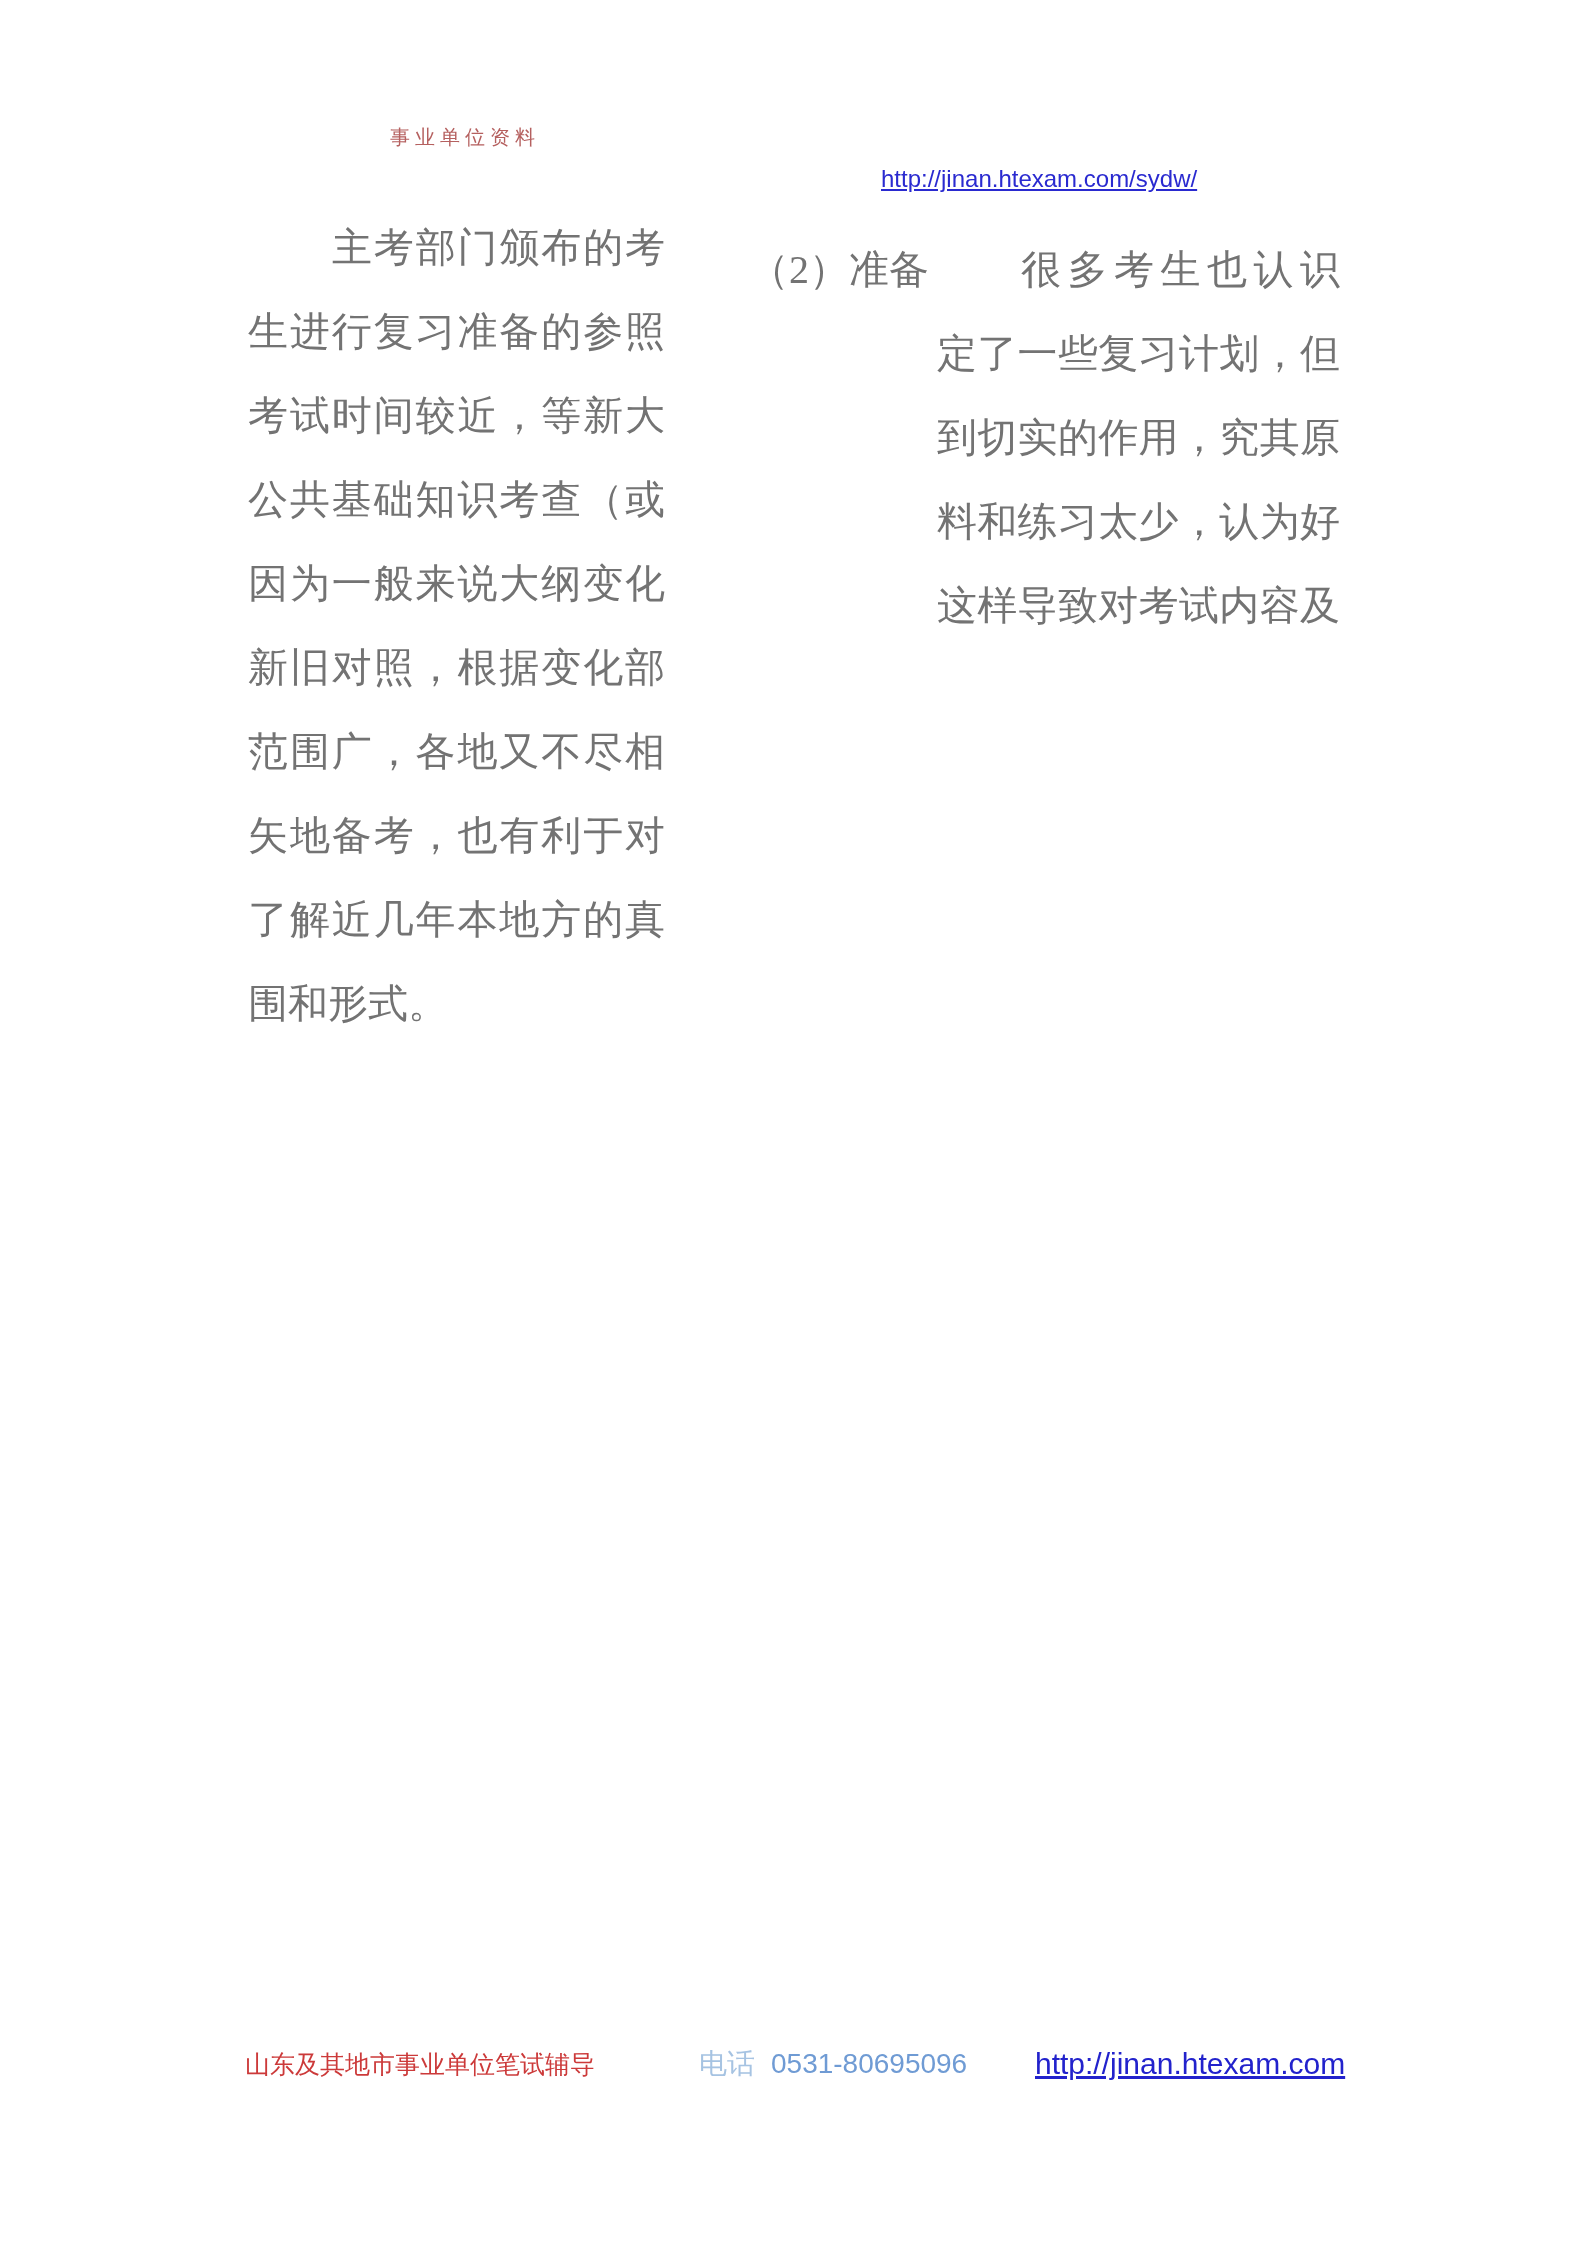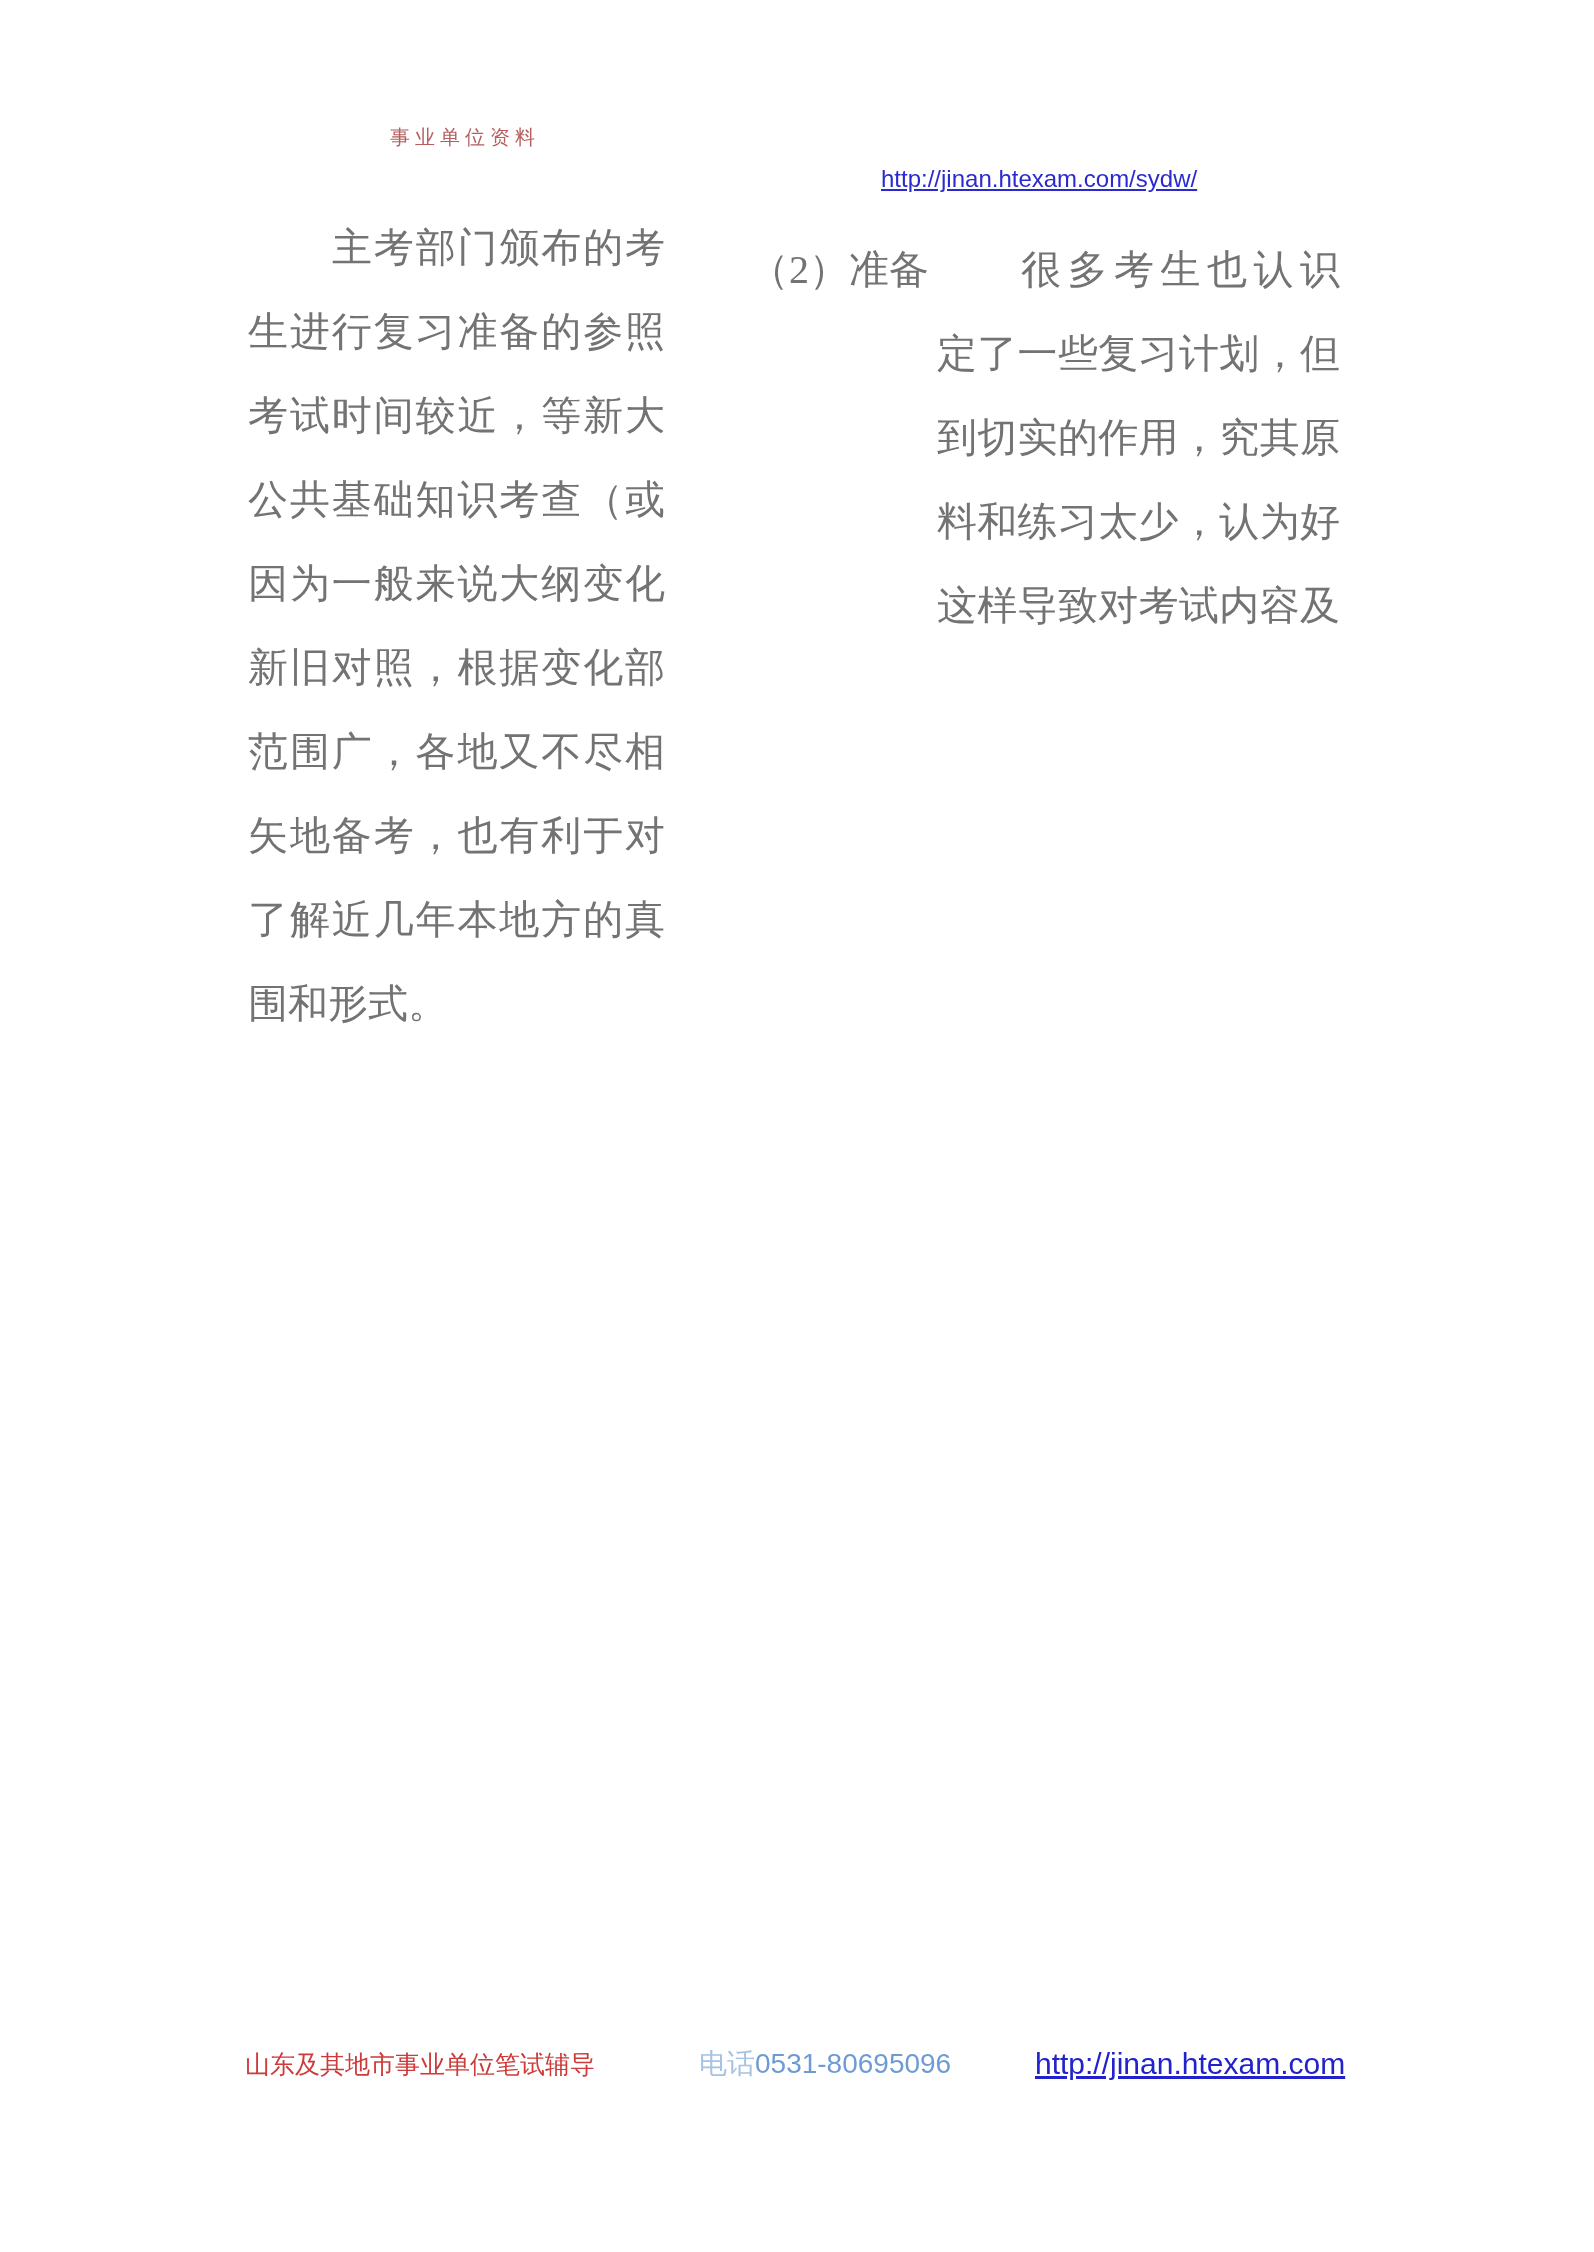--- a/index.html
+++ b/index.html
@@ -69,21 +69,21 @@
     line-height:34px;
     color:#cc3a3a;
   }
   .footer-phone {
     position:absolute;
     left:699px; top:2046px;
     font-family:"Liberation Sans", sans-serif;
     font-size:28px;
     line-height:36px;
   }
-  .footer-phone .phone-label { color:#a6c3e2; margin-right:0; }
+  .footer-phone .phone-label { color:#a6c3e2; margin-right:16px; }
   .footer-phone .phone-number { color:#6f9bd4; }
   .footer-link {
     position:absolute;
     left:1035px; top:2046px;
     font-family:"Liberation Sans", sans-serif;
     font-size:30px;
     line-height:36px;
     color:#2222cc;
     text-decoration:underline;
     cursor:pointer;

